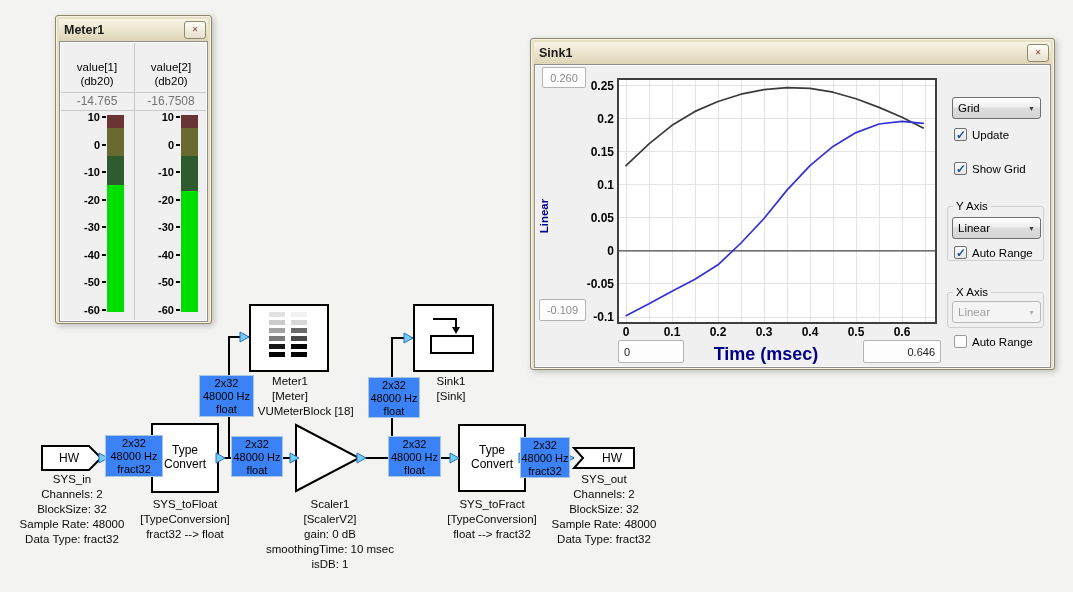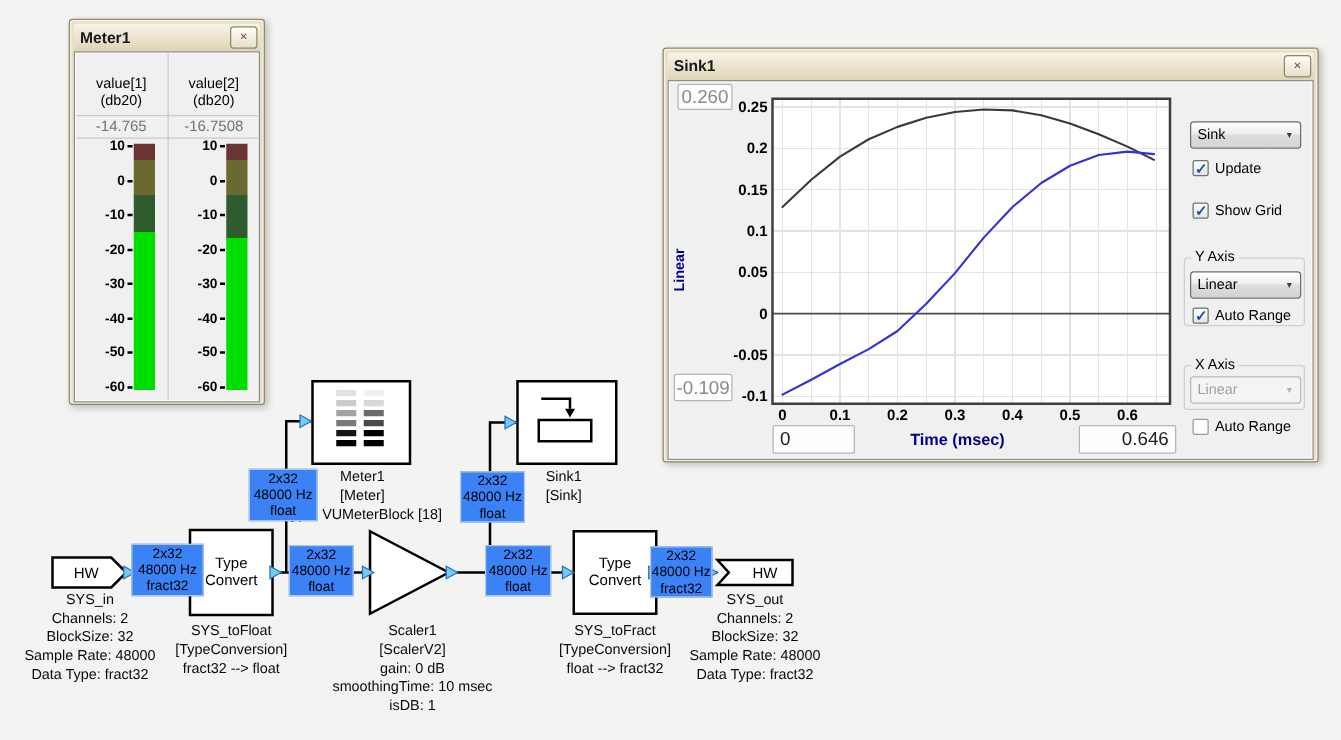--- a/index.html
+++ b/index.html
@@ -23,27 +23,27 @@
   .m-div-v{position:absolute;background:#c9c9c9;width:1px;}
   .m-div-h{position:absolute;background:#c9c9c9;height:1px;left:1px;right:1px;}
   .m-hdr{position:absolute;text-align:center;font-size:11.5px;line-height:14px;color:#000;}
   .m-val{position:absolute;text-align:center;font-size:12px;color:#737373;}
   .m-bar{position:absolute;width:17px;}
   .m-tick{position:absolute;width:28px;text-align:right;font-size:11px;font-weight:bold;color:#000;}
   .m-dash{position:absolute;width:4px;height:2px;background:#000;}
 
   
   .val-box{position:absolute;background:#fdfdfd;border:1px solid #b4b4b4;border-radius:2px;
-           font-size:15px;display:flex;align-items:center;box-sizing:border-box;padding:0 5px;color:#222;}
+           font-size:11px;display:flex;align-items:center;box-sizing:border-box;padding:0 5px;color:#222;}
   .val-box.gray{color:#8b8b8b;justify-content:center;}
   .val-box.right{justify-content:flex-end;}
   .ylab{position:absolute;left:-14px;top:144px;width:48px;height:14px;transform:rotate(-90deg);
         text-align:center;font-weight:bold;font-size:11.5px;color:#00008b;}
   .xlab{position:absolute;left:149px;top:279px;width:164px;text-align:center;
-        font-weight:bold;font-size:13px;color:#00008b;}
+        font-weight:bold;font-size:18px;color:#00008b;}
   .groupbox{position:absolute;border:1px solid #cfcfcf;border-radius:3px;box-sizing:border-box;}
   .group-label{position:absolute;top:-7px;left:5px;background:#f0f0f0;padding:0 3px;
                font-size:11.5px;color:#000;white-space:nowrap;}
   .combo{position:absolute;height:22px;box-sizing:border-box;border:1px solid #6f6f6f;border-radius:3px;
          background:linear-gradient(#fefefe,#eeeeee 45%,#dddddd 50%,#d4d4d4);
          display:flex;align-items:center;padding:0 5px;font-size:11.5px;color:#000;}
   .combo-text{flex:1;}
   .combo-arrow{font-size:7px;color:#3f3f3f;}
   .combo.disabled{border-color:#b9b9b9;color:#9f9f9f;background:#f4f4f4;}
   .combo.disabled .combo-arrow{color:#b2b2b2;}
@@ -288,21 +288,21 @@
 
       <div class="val-box gray" style="left:7px;top:2px;width:44px;height:21px;">0.260</div>
       <div class="val-box gray" style="left:4px;top:234px;width:47px;height:22px;">-0.109</div>
       <div class="val-box" style="left:83px;top:275px;width:66px;height:23px;">0</div>
       <div class="val-box right" style="left:328px;top:275px;width:78px;height:23px;">0.646</div>
 
       <div class="ylab">Linear</div>
       <div class="xlab">Time (msec)</div>
 
       <div class="combo" style="left:417px;top:32px;width:89px;">
-        <span class="combo-text">Sink</span>
+        <span class="combo-text">Grid</span>
         <span class="combo-arrow">▼</span>
       </div>
       <label class="check-row" style="left:419px;top:62px;">
         <span class="cb checked"></span>
         <span>Update</span>
       </label>
       <label class="check-row" style="left:419px;top:96px;">
         <span class="cb checked"></span>
         <span>Show Grid</span>
       </label>

